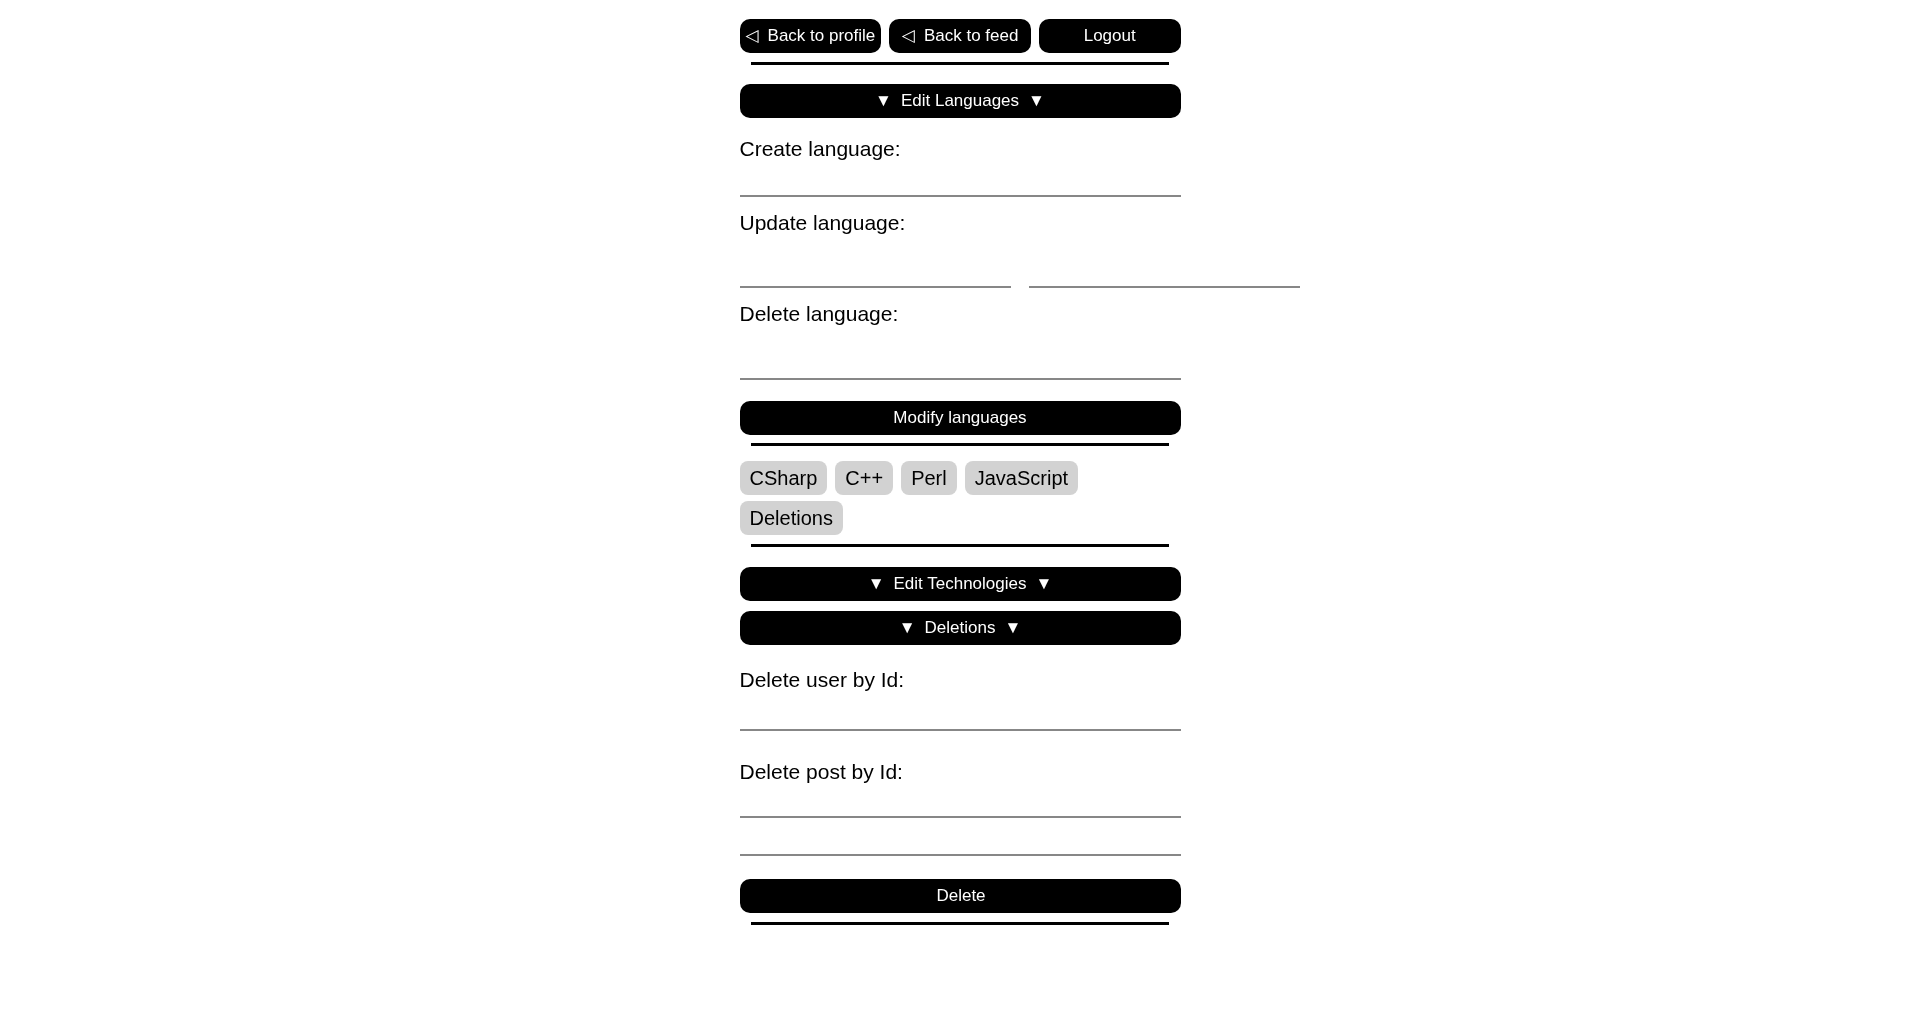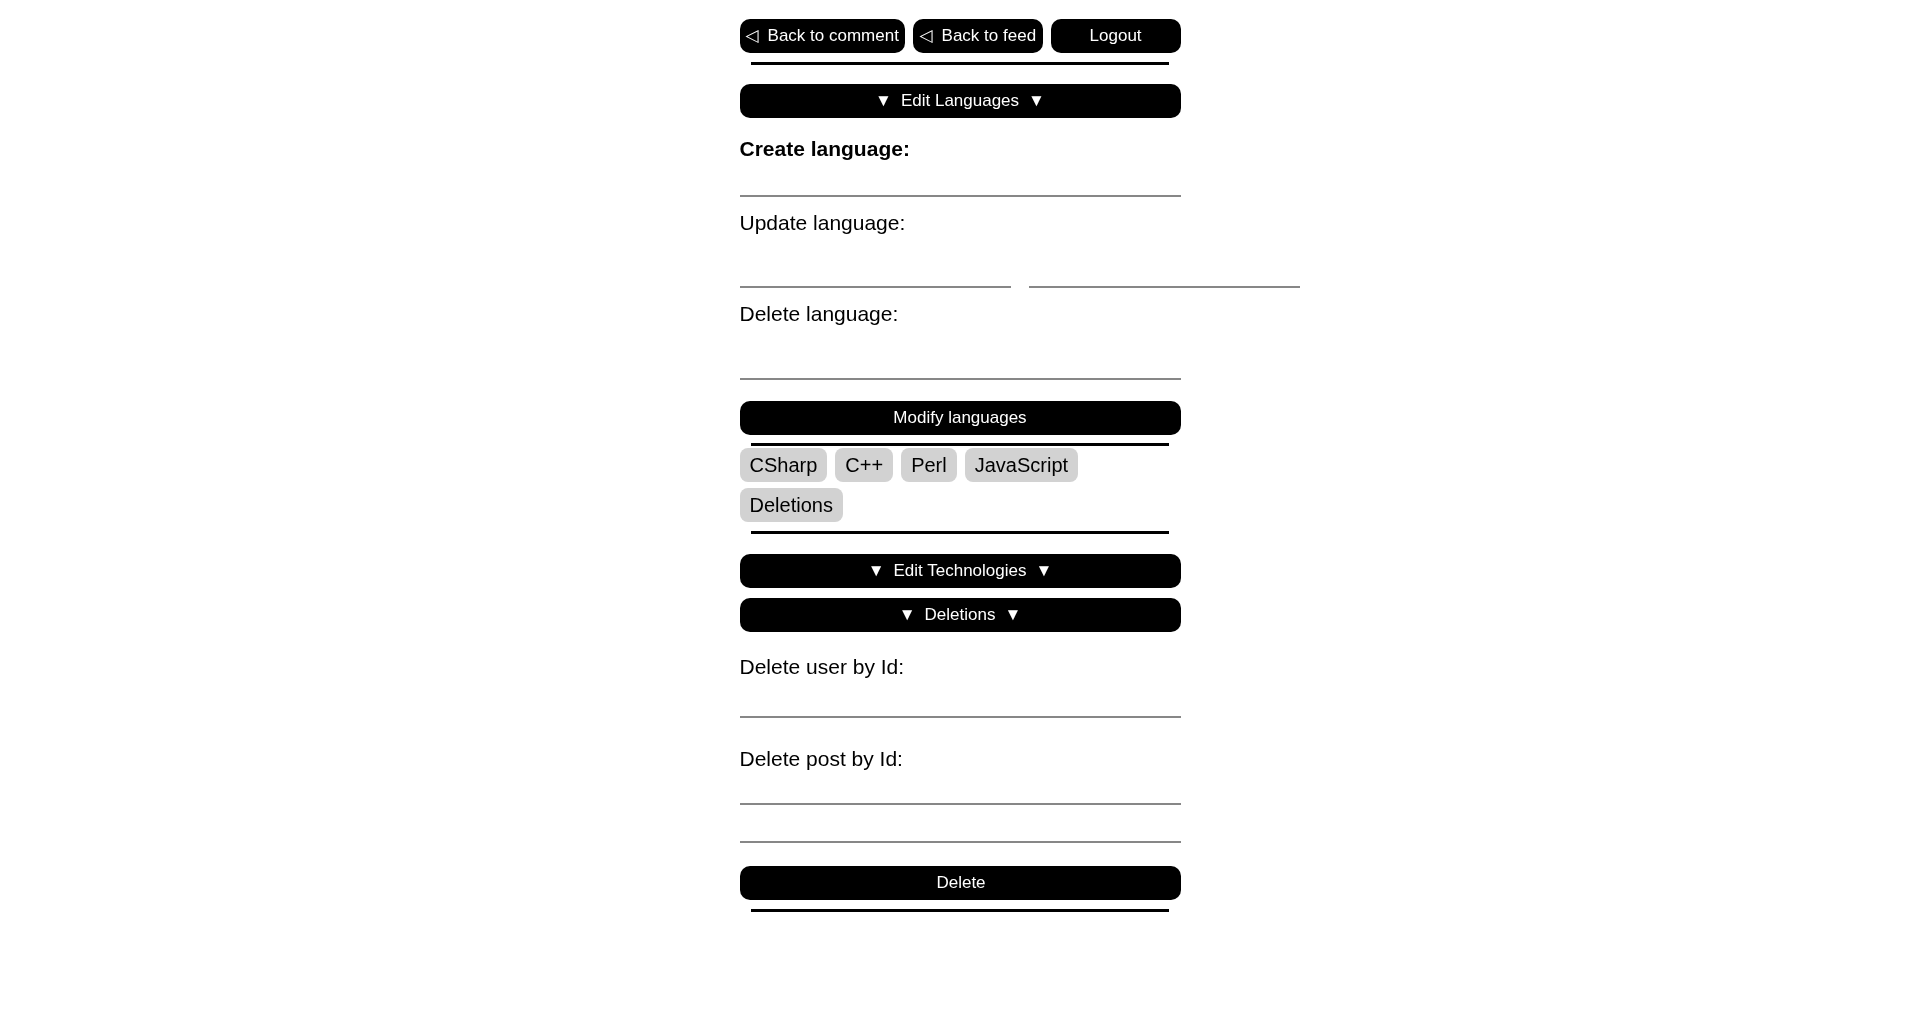--- a/index.html
+++ b/index.html
@@ -73,30 +73,30 @@
     font-size: 21px;
     padding: 0;
     outline: none;
     border-radius: 0;
   }
   .row-2 { display: flex; gap: 18px; }
   .row-2 .line-input { flex: 1; width: auto; }
 
   
   .m-btn-edit-lang   { margin-top: 19px; }
-  .lbl-create        { margin-top: 18px; font-weight: bold; }
+  .lbl-create        { margin-top: 18px; }
   .in-create         { height: 35px; }
   .lbl-update        { margin-top: 13px; }
   .in-update         { height: 52px; }
   .lbl-del-lang      { margin-top: 13px; }
   .in-del-lang       { height: 53px; }
   .m-btn-modify      { margin-top: 21px; }
   .lbl-available     { margin-top: 11px; }
   .chips {
-    margin-top: 2px;
+    margin-top: 15px;
     display: flex;
     flex-wrap: wrap;
     column-gap: 8px;
     row-gap: 6px;
   }
   .chip {
     background: #d2d2d2;
     color: #000000;
     border: none;
     border-radius: 8px;
@@ -117,21 +117,21 @@
   .m-btn-delete      { margin-top: 23px; padding-left: 8px; }
 </style>
 </head>
 <body>
 
 <div class="container">
 
   <div class="top-row">
     <button class="btn toggle-btn">
       <span class="icon">◁</span>
-      <span>Back to comment</span>
+      <span>Back to profile</span>
     </button>
     <button class="btn toggle-btn">
       <span class="icon">◁</span>
       <span>Back to feed</span>
     </button>
     <button class="btn">Logout</button>
   </div>
 
   <hr class="rule">
 

